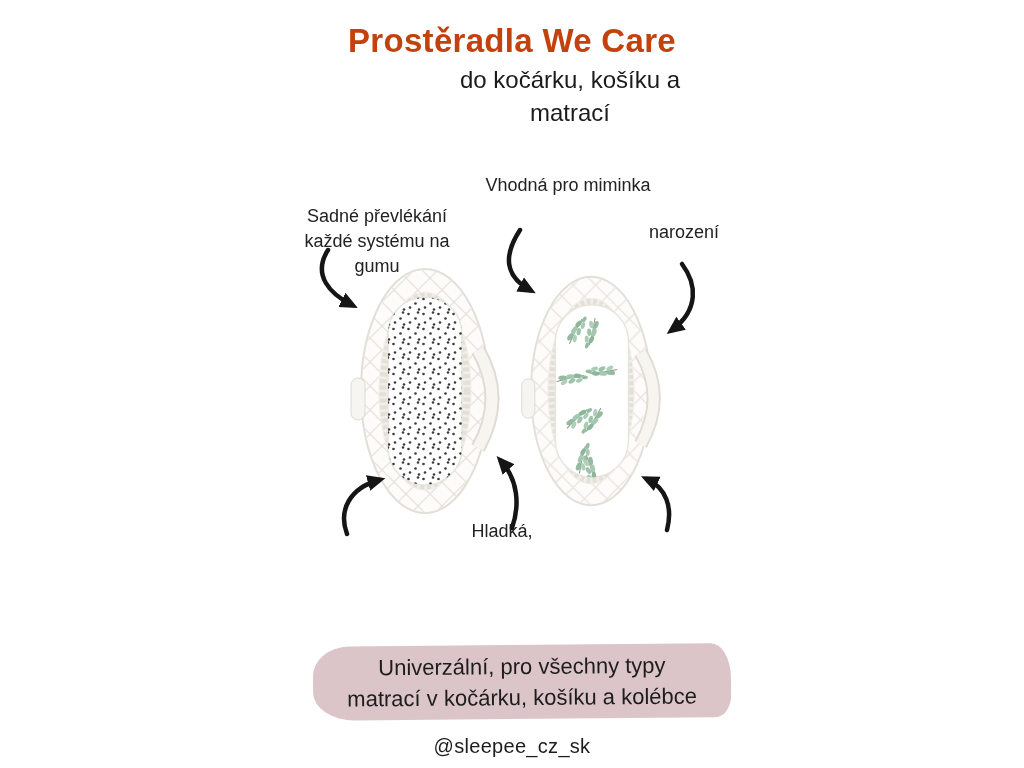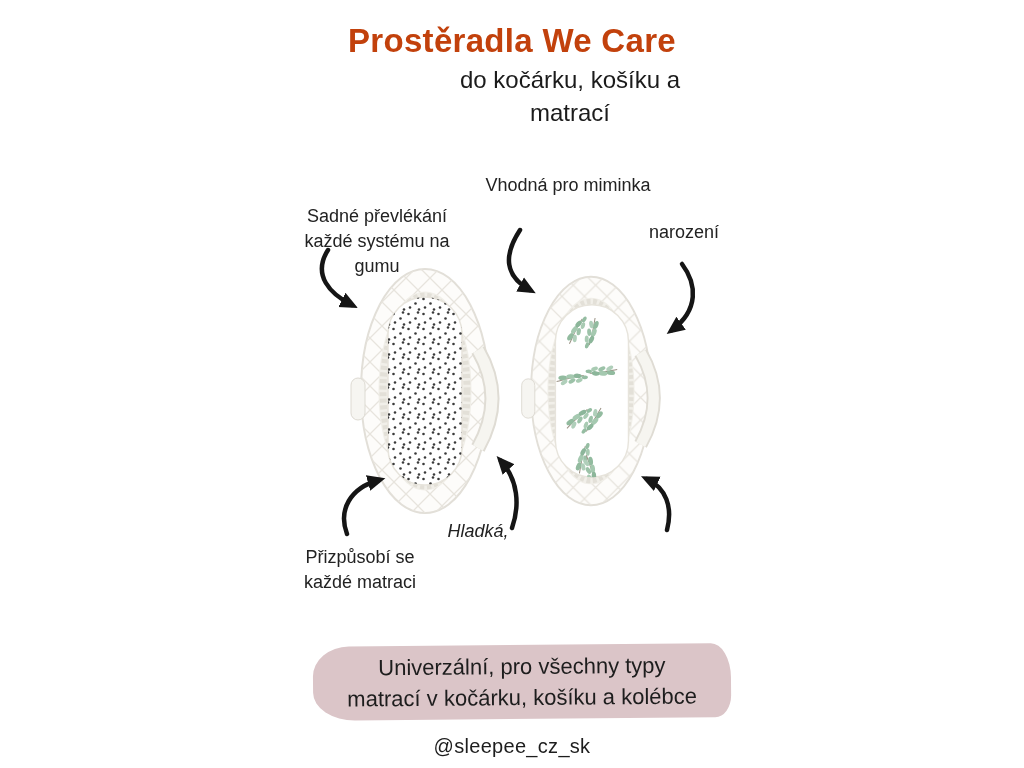--- a/index.html
+++ b/index.html
@@ -10,21 +10,21 @@
   .title{position:absolute;top:22px;left:0;width:1024px;text-align:center;
          font-size:33px;font-weight:700;letter-spacing:.3px;color:#c2410c;}
   .subtitle{position:absolute;top:63px;left:425px;width:290px;text-align:center;
             font-size:24px;line-height:33px;color:#1b1b1b;}
 
   .callout{position:absolute;text-align:center;font-size:18px;line-height:25px;color:#222;}
   .c1{left:287px;top:183px;width:180px;margin-top:21px;}
   .c2{left:463px;top:173px;width:210px;}
   .c3{left:609px;top:220px;width:150px;}
   .c4{left:270px;top:545px;width:180px;}
-  .c5{left:388px;top:519px;width:180px;font-style:italic;}
+  .c5{left:412px;top:519px;width:180px;}
   .c6{left:543px;top:548px;width:210px;}
 
   .hero{position:absolute;left:0;top:0;}
   .basket-left{left:346px;top:266px;width:158px;height:250px;}
   .basket-right{left:517px;top:266px;width:148px;height:250px;}
   .arrows{left:300px;top:220px;width:420px;height:340px;pointer-events:none;}
 
   .banner{position:absolute;left:313px;top:645px;width:418px;height:74px;
           background:#dbc5c8;transform:rotate(-.5deg);
           border-radius:36px 20px 16px 42px / 30px 34px 22px 28px;
@@ -52,24 +52,20 @@
   </div>
 
   <div class="callout c2">
     <div>Vhodná pro miminka</div>
   </div>
 
   <div class="callout c3">
     <div>narození</div>
   </div>
 
-  <div class="callout c4">
-    <div>Přizpůsobí se</div>
-    <div>každé matraci</div>
-  </div>
 
   <div class="callout c5">
     <div>Hladká,</div>
   </div>
 
 
   <svg class="hero basket-left" style="position:absolute;" viewBox="0 0 158 250">
     <defs>
       <pattern id="net1" width="24" height="24" patternUnits="userSpaceOnUse">
         <path d="M0,24 L24,0 M0,0 L24,24" stroke="#e7e4dd" stroke-width="1.3" fill="none"></path>

